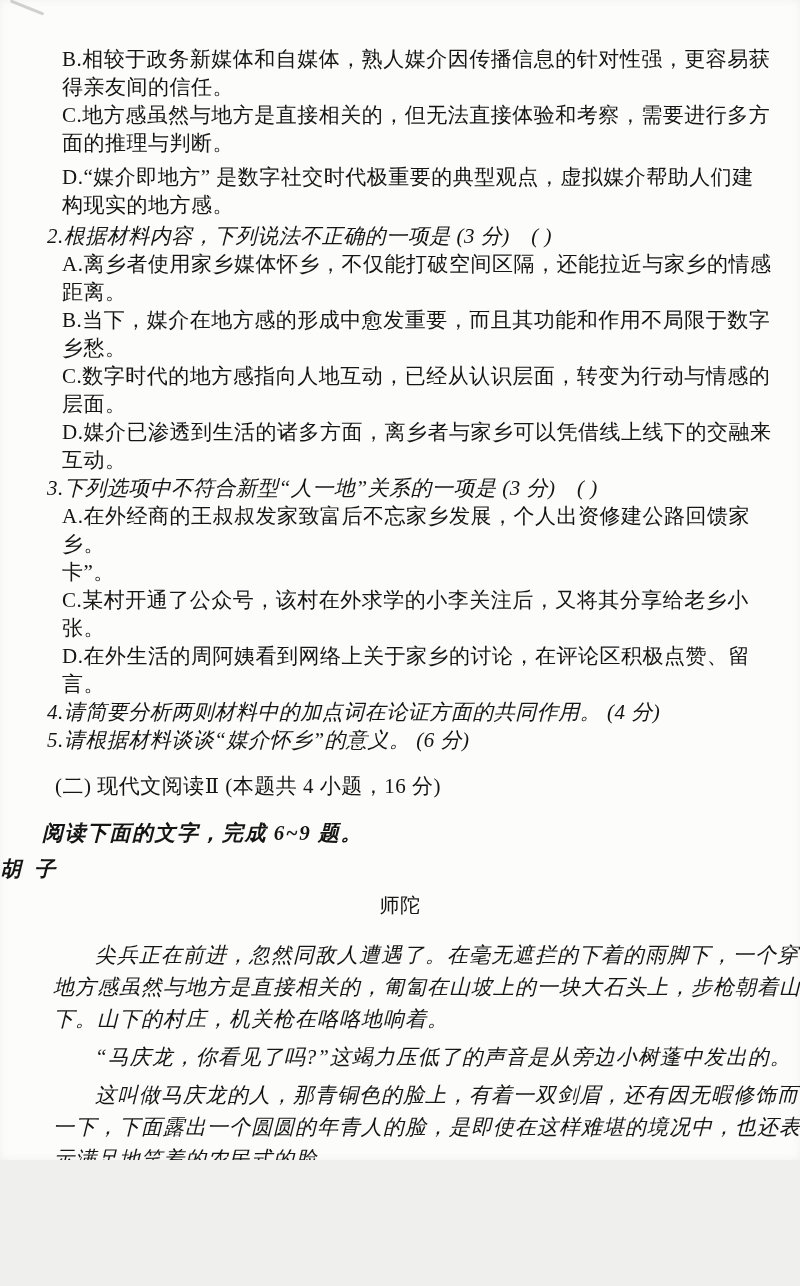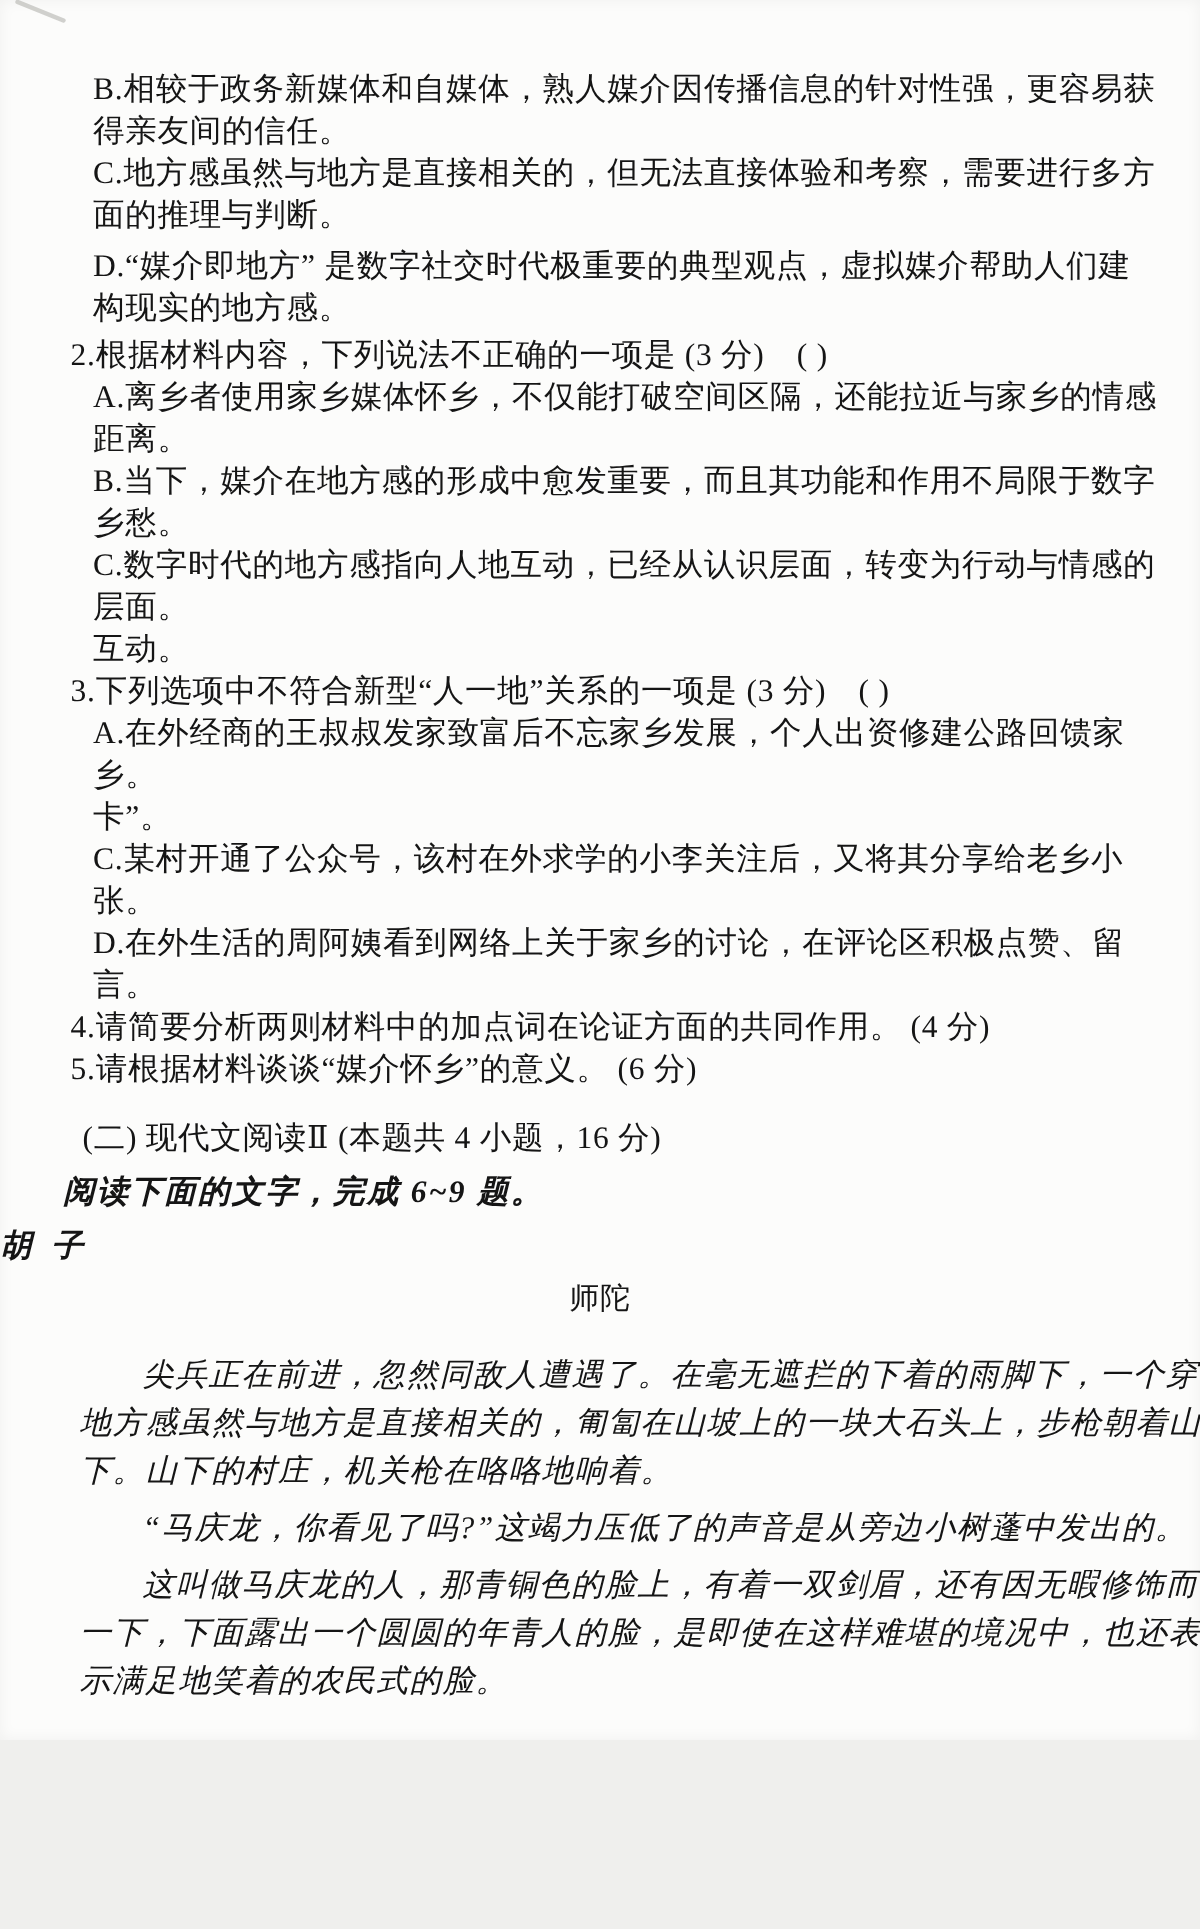--- a/index.html
+++ b/index.html
@@ -36,21 +36,21 @@
     right: 0;
   }
   .block { margin: 0; }
   .ln {
     white-space: pre;
     height: 28px;
     line-height: 28px;
     font-size: 21px;
     letter-spacing: .5px;
   }
-  .block-question .ln { padding-left: 47px; }
+  .block-question .ln { padding-left: 47px; font-style: italic; }
   .block-option   .ln { padding-left: 62px; }
   .block-section  .ln { padding-left: 55px; }
   .block-instruction .ln {
     padding-left: 42px;
     font-style: italic;
     font-weight: bold;
     letter-spacing: 1.5px;
   }
   .block-title .ln {
     text-align: left;
@@ -109,20 +109,21 @@
       </div>
       <div class="block block-option">
         <div class="ln first">B.当下，媒介在地方感的形成中愈发重要，而且其功能和作用不局限于数字</div>
         <div class="ln">乡愁。</div>
       </div>
       <div class="block block-option">
         <div class="ln first">C.数字时代的地方感指向人地互动，已经从认识层面，转变为行动与情感的</div>
         <div class="ln">层面。</div>
       </div>
       <div class="block block-option">
+        <div class="ln first">D.媒介已渗透到生活的诸多方面，离乡者与家乡可以凭借线上线下的交融来</div>
         <div class="ln">互动。</div>
       </div>
       <div class="block block-question">
         <div class="ln first">3.下列选项中不符合新型“人一地”关系的一项是 (3 分)　( )</div>
       </div>
       <div class="block block-option">
         <div class="ln first">A.在外经商的王叔叔发家致富后不忘家乡发展，个人出资修建公路回馈家</div>
         <div class="ln">乡。</div>
       </div>
       <div class="block block-option">
@@ -138,21 +139,21 @@
       </div>
       <div class="block block-question">
         <div class="ln first">4.请简要分析两则材料中的加点词在论证方面的共同作用。 (4 分)</div>
       </div>
       <div class="block block-question">
         <div class="ln first">5.请根据材料谈谈“媒介怀乡”的意义。 (6 分)</div>
       </div>
       <div class="block block-section" style="margin-top: 18px;">
         <div class="ln first">(二) 现代文阅读Ⅱ (本题共 4 小题，16 分)</div>
       </div>
-      <div class="block block-instruction" style="margin-top: 8px;">
+      <div class="block block-instruction" style="margin-top: 19px;">
         <div class="ln first">阅读下面的文字，完成 6~9 题。</div>
       </div>
       <div class="block block-title" style="margin-top: 8px;">
         <div class="ln first">胡 子</div>
       </div>
       <div class="block block-author" style="margin-top: 8px;">
         <div class="ln first">师陀</div>
       </div>
       <div class="block block-story" style="margin-top: 20px;">
         <div class="ln first">尖兵正在前进，忽然同敌人遭遇了。在毫无遮拦的下着的雨脚下，一个穿</div>

